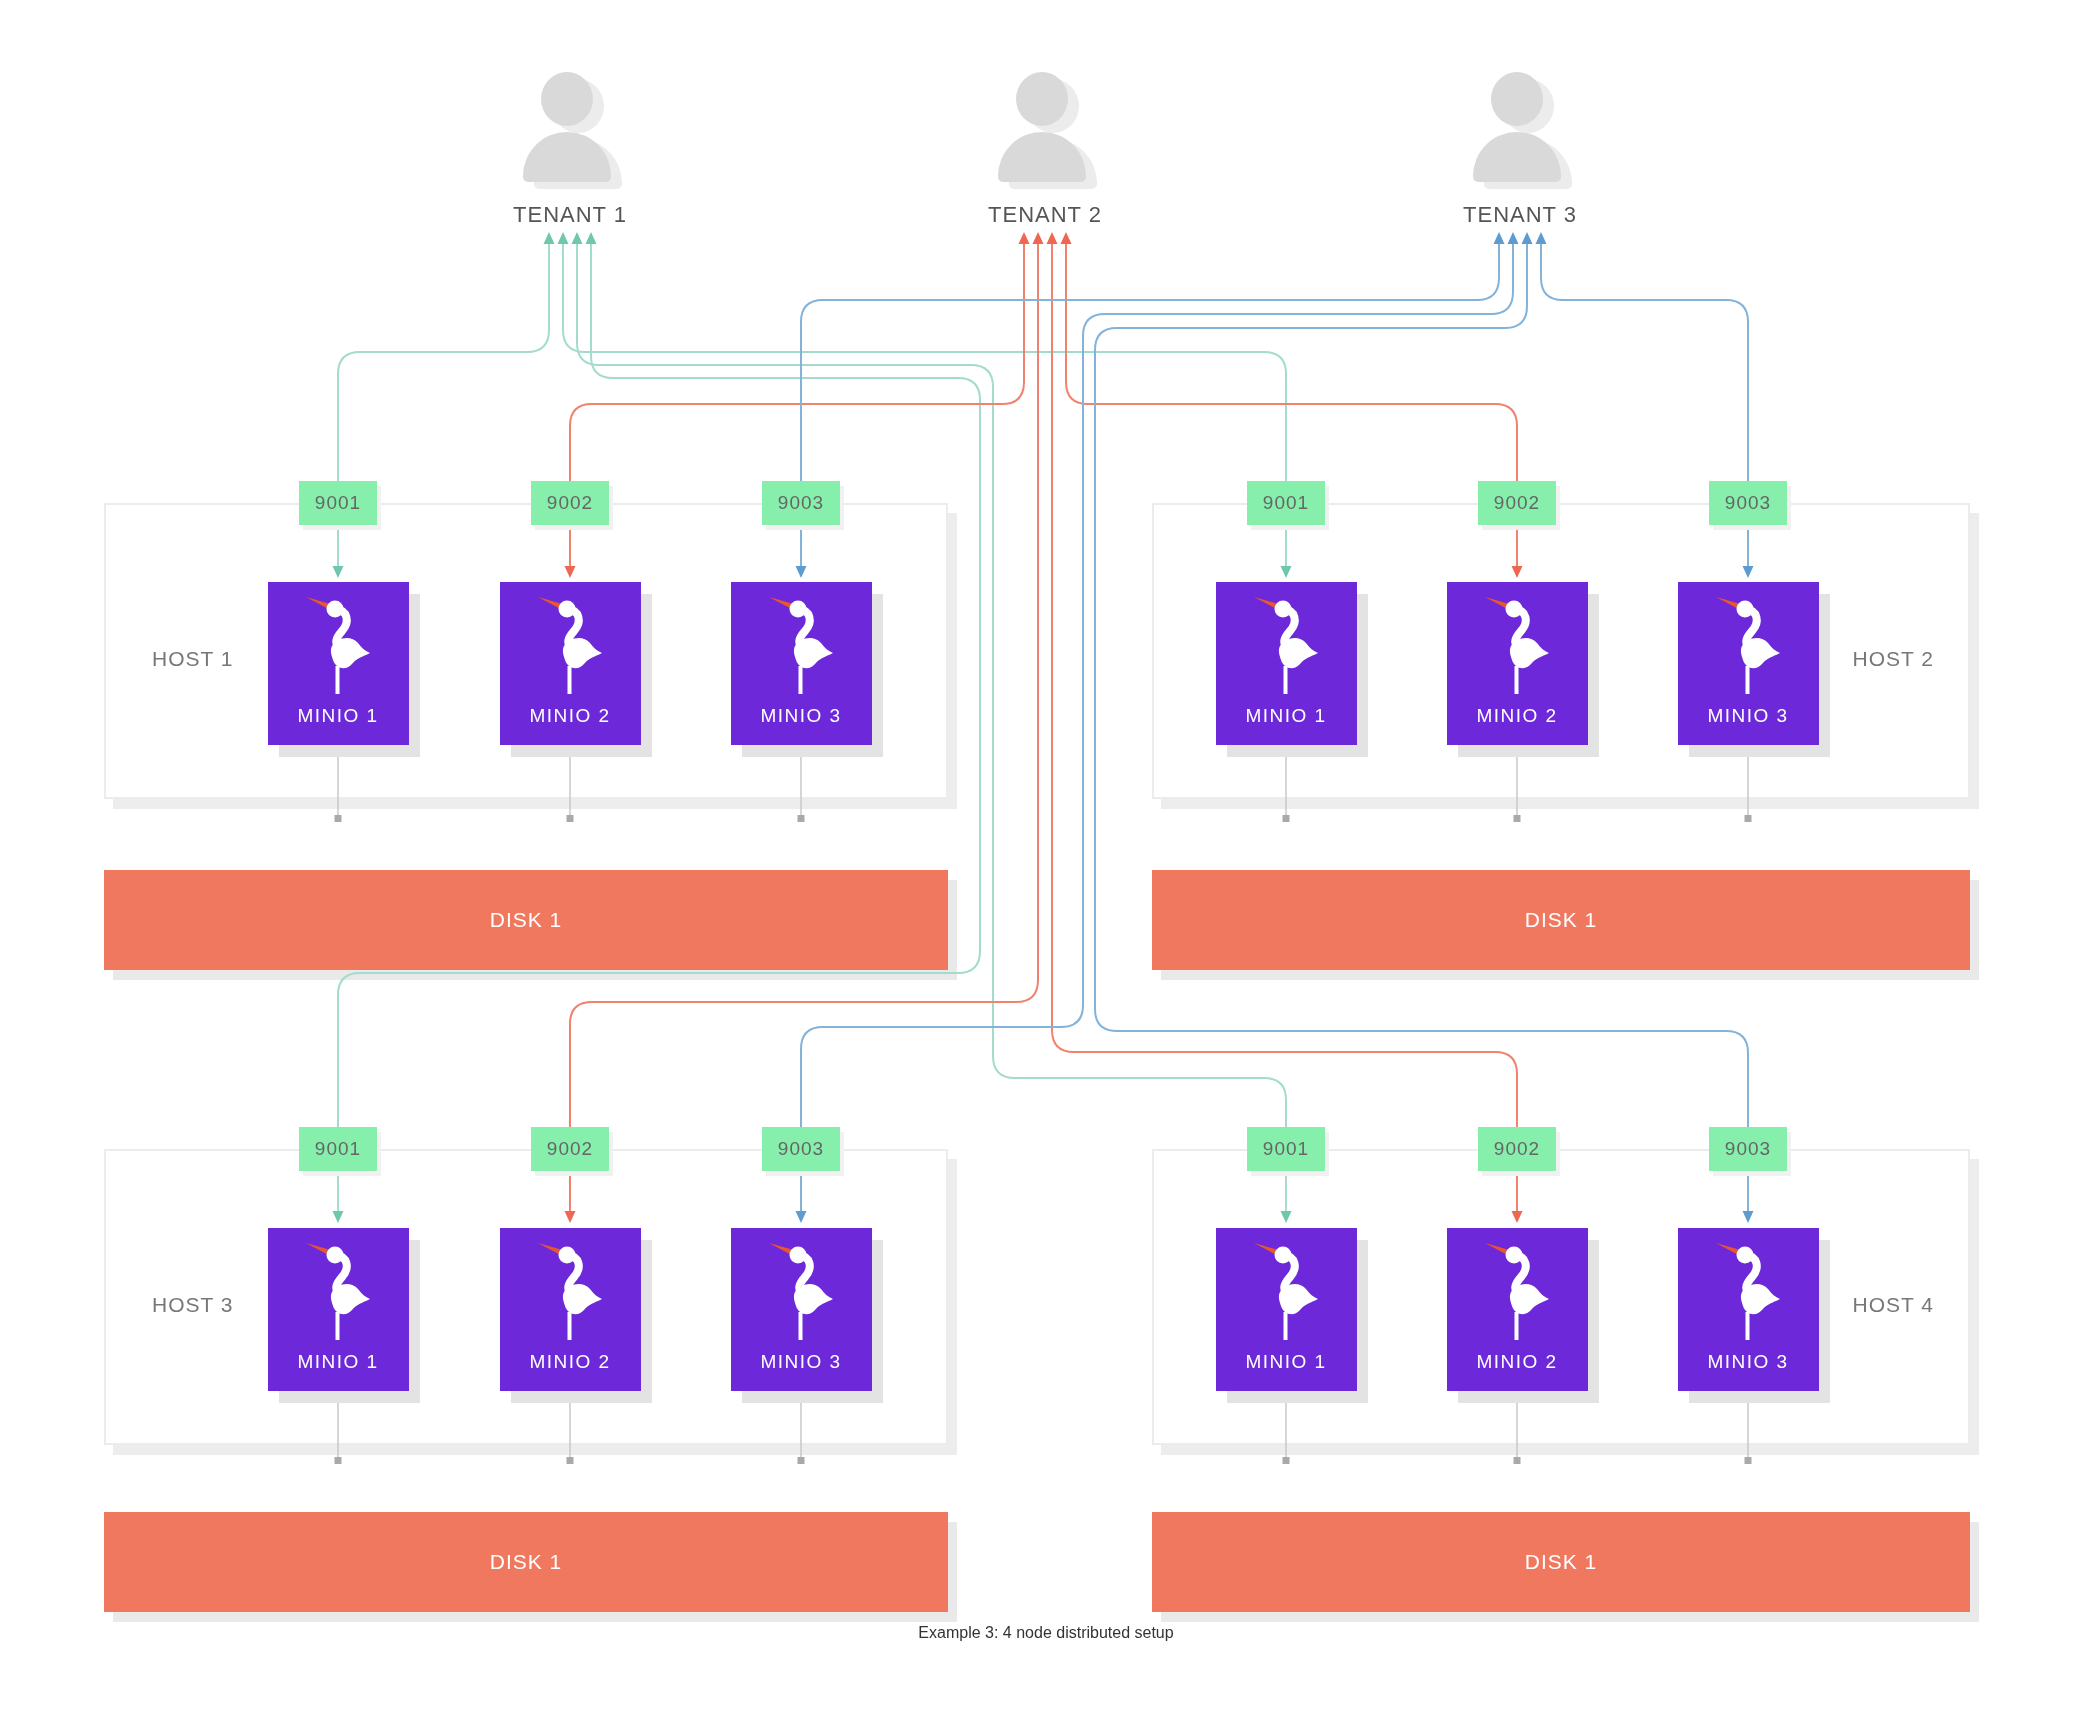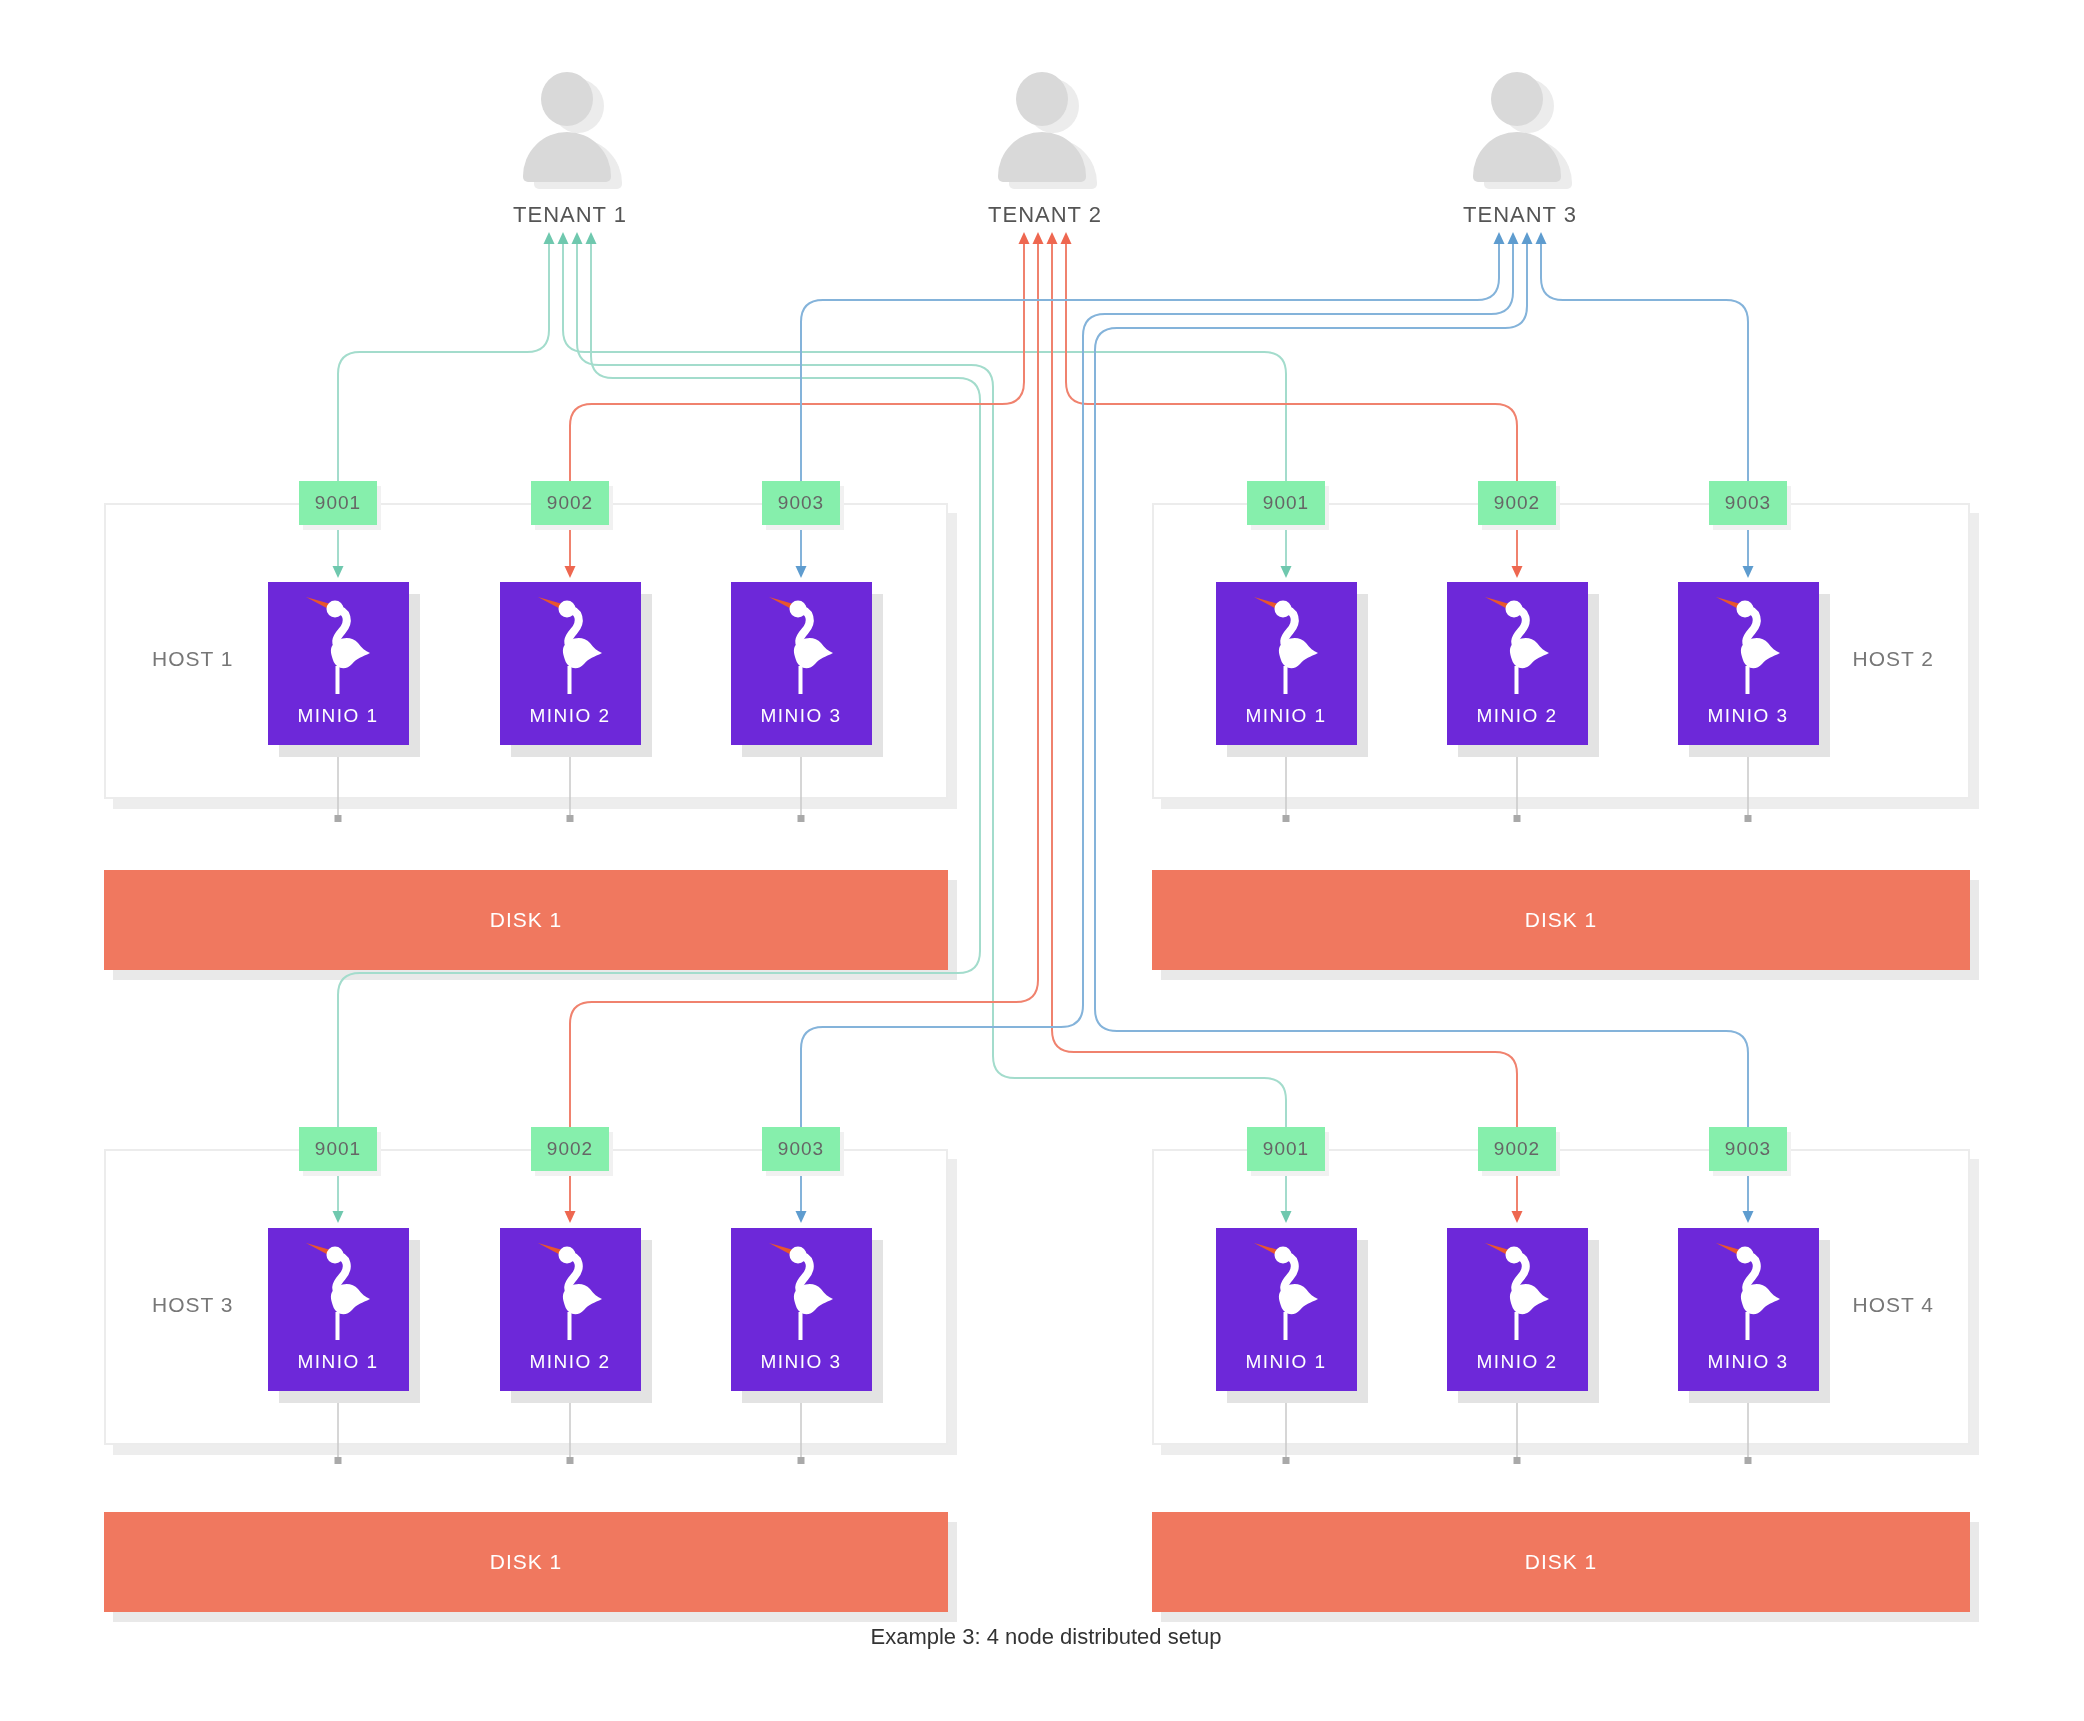--- a/index.html
+++ b/index.html
@@ -34,21 +34,21 @@
   .minio-label{position:absolute;left:0;right:0;bottom:18px;text-align:center;
                color:#fff;font-size:19px;letter-spacing:1.5px;}
   
   .disk{position:absolute;background:#f0785f;z-index:1;box-shadow:9px 10px 0 #e9e9e9;
         display:flex;align-items:center;justify-content:center;
         color:#fff;font-size:21px;letter-spacing:1px;margin-top:41px;}
   
   #wires{position:absolute;left:0;top:0;z-index:2;pointer-events:none;}
   
   .caption{position:absolute;left:8px;right:0;top:1624px;text-align:center;
-           font-size:22px;color:#333;z-index:1;}
+           font-size:16px;color:#333;z-index:1;}
 </style>
 </head>
 <body>
 
 <div id="canvas">
   <svg id="wires" width="2084" height="1721" viewBox="0 0 2084 1721">
       <path d="M549,242L549,330 Q549,352 527,352L360,352 Q338,352 338,374L338,568" fill="none" stroke="#a3dccc" stroke-width="2"></path>
       <path d="M549,232 l-5.5,12 h11 Z" fill="#6fc8ae"></path>
       <path d="M338,578 l-5.5,-12 h11 Z" fill="#6fc8ae"></path>
       <path d="M563,242L563,330 Q563,352 585,352L1264,352 Q1286,352 1286,374L1286,568" fill="none" stroke="#a3dccc" stroke-width="2"></path>

